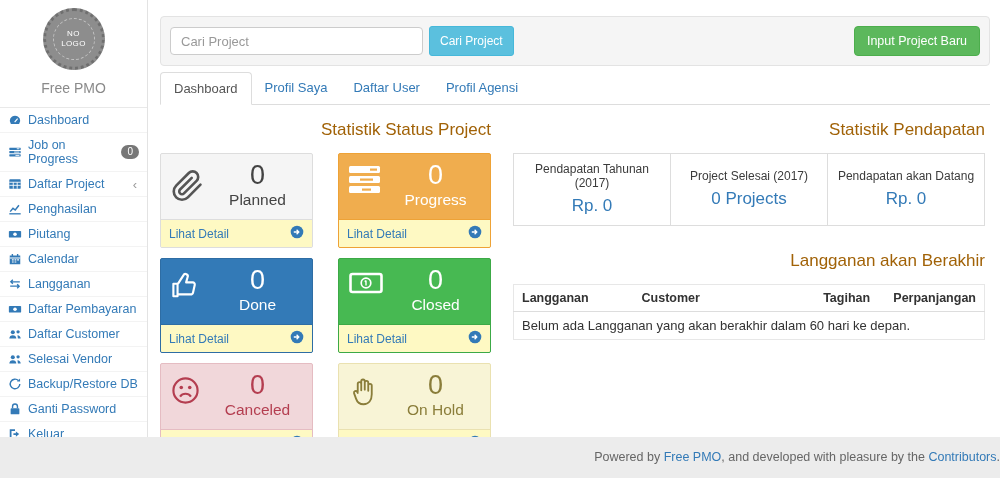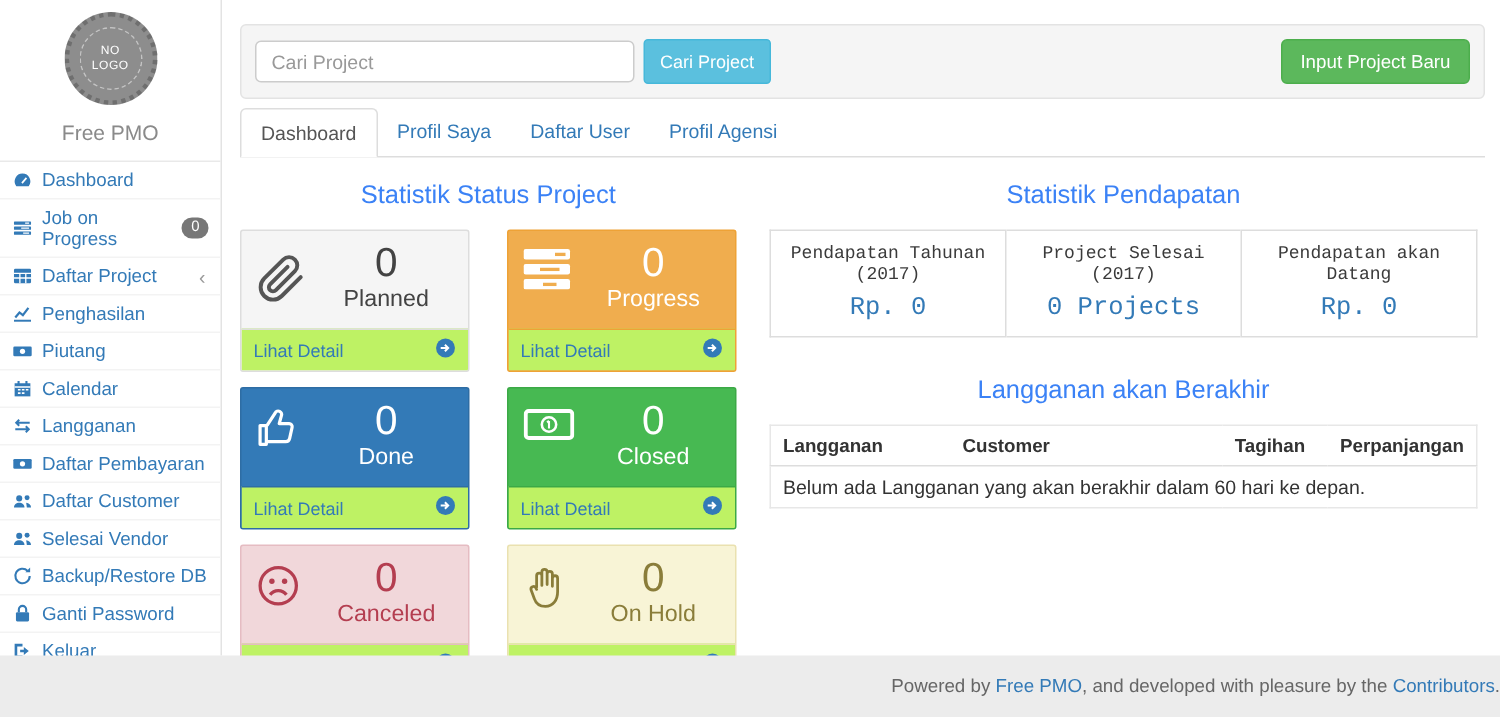--- a/index.html
+++ b/index.html
@@ -48,50 +48,50 @@
 
   .tabs { margin:6px 10px 0 11px; display:flex; border-bottom:1px solid #ddd; }
   .tab { padding:8px 13px; font-size:13px; cursor:pointer; }
   .tab.active { background:#fff; color:#555; border:1px solid #ddd; border-bottom:1px solid #fff;
                 border-radius:4px 4px 0 0; margin-bottom:-1px; }
   .tab.link { color:#337ab7; }
 
   .content { display:flex; margin:0 15px 0 11px; }
   .col-left { width:331px; flex:0 0 331px; }
   .col-right { flex:1; margin-left:22px; }
-  .section-title { text-align:center; font-size:17px; color:#3b82f6; font-weight:400;
+  .section-title { text-align:right; font-size:17px; color:#a16207; font-weight:400;
                    margin:15px 0 13px; }
 
   
   .cards { display:grid; grid-template-columns:153px 153px; column-gap:25px; row-gap:10px; }
   .card { border:1px solid; border-radius:2px; overflow:hidden; }
   .card-body { height:65px; position:relative; padding:6px 8px 0; }
   .card-icon { position:absolute; left:10px; top:12px; }
   .card-num { text-align:center; margin-left:42px; font-size:27px; line-height:1.15; }
   .card-label { text-align:center; margin-left:42px; font-size:15.5px; line-height:1.2; }
-  .card-footer { border-top:1px solid; background:#bef264; padding:5px 8px; font-size:12px;
+  .card-footer { border-top:1px solid; background:#fef9c3; padding:5px 8px; font-size:12px;
                  color:#337ab7; display:flex; align-items:center; justify-content:space-between;
                  cursor:pointer; }
   .card.planned  { background:#f5f5f5; border-color:#ddd;    color:#434343; }
   .card.planned  .card-footer { border-top-color:#ddd; }
   .card.progress { background:#f0ad4e; border-color:#eea236; color:#fff; }
   .card.progress .card-footer { border-top-color:#eea236; }
   .card.done     { background:#337ab7; border-color:#2e6da4; color:#fff; }
   .card.done     .card-footer { border-top-color:#2e6da4; }
   .card.closed   { background:#47b952; border-color:#3ca946; color:#fff; }
   .card.closed   .card-footer { border-top-color:#3ca946; }
   .card.canceled { background:#f1d7da; border-color:#e5bcc2; color:#b43e50; }
   .card.canceled .card-footer { border-top-color:#e5bcc2; }
   .card.onhold   { background:#f8f4d6; border-color:#eae1b0; color:#8a7d3a; }
   .card.onhold   .card-footer { border-top-color:#eae1b0; }
 
   
   .stats-table { width:100%; border-collapse:collapse; border:1px solid #ddd; }
   .stats-table td { border-left:1px solid #ddd; text-align:center; padding:8px 6px 9px;
-                    width:33.33%;font-family:Liberation Mono, monospace; }
+                    width:33.33%; }
   .stats-table td:first-child { border-left:none; }
   .stat-label { font-size:12px; color:#3b3b3b; }
   .stat-value { font-size:17px; color:#337ab7; margin-top:6px; }
 
   .langg-title { margin-top:25px; }
   .langg-table { width:100%; border-collapse:collapse; border:1px solid #e7e7e7;
                  margin-top:1px; }
   .langg-table th { text-align:left; font-size:12.5px; color:#333; padding:6px 8px;
                     border-bottom:1px solid #ddd; }
   .langg-table td { font-size:13px; color:#333; padding:6px 8px; }

